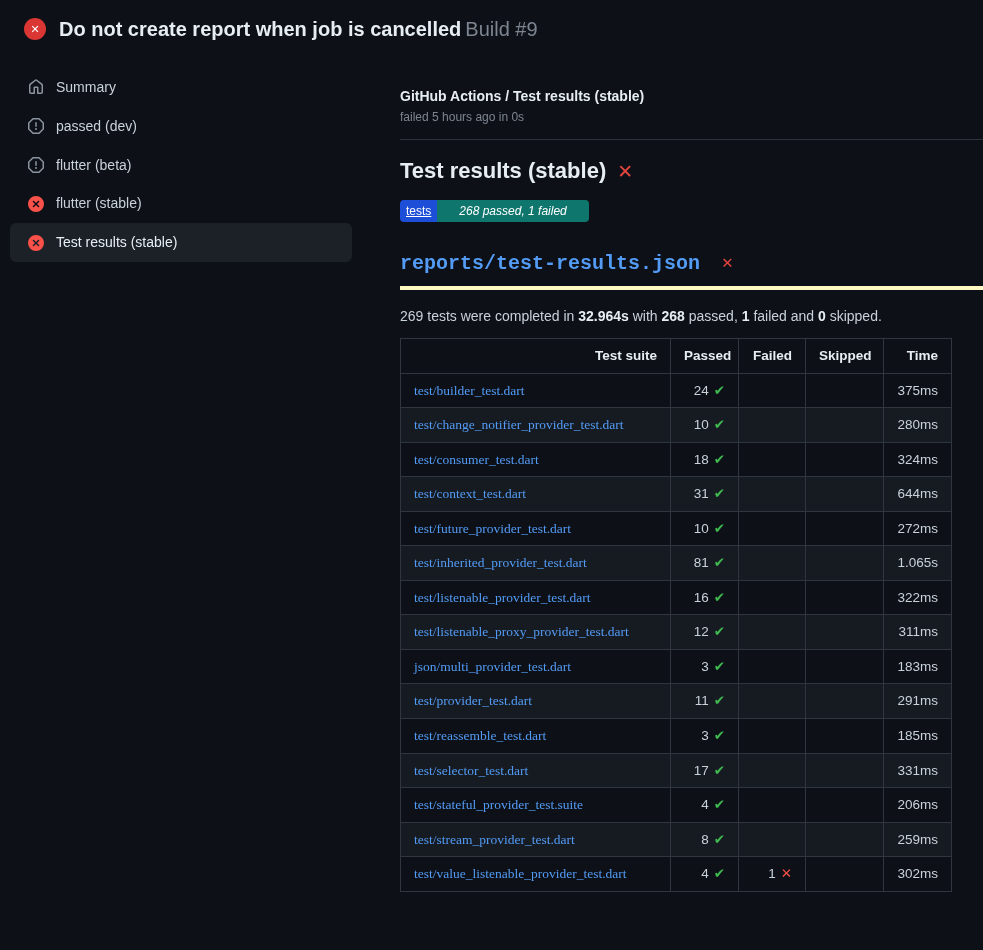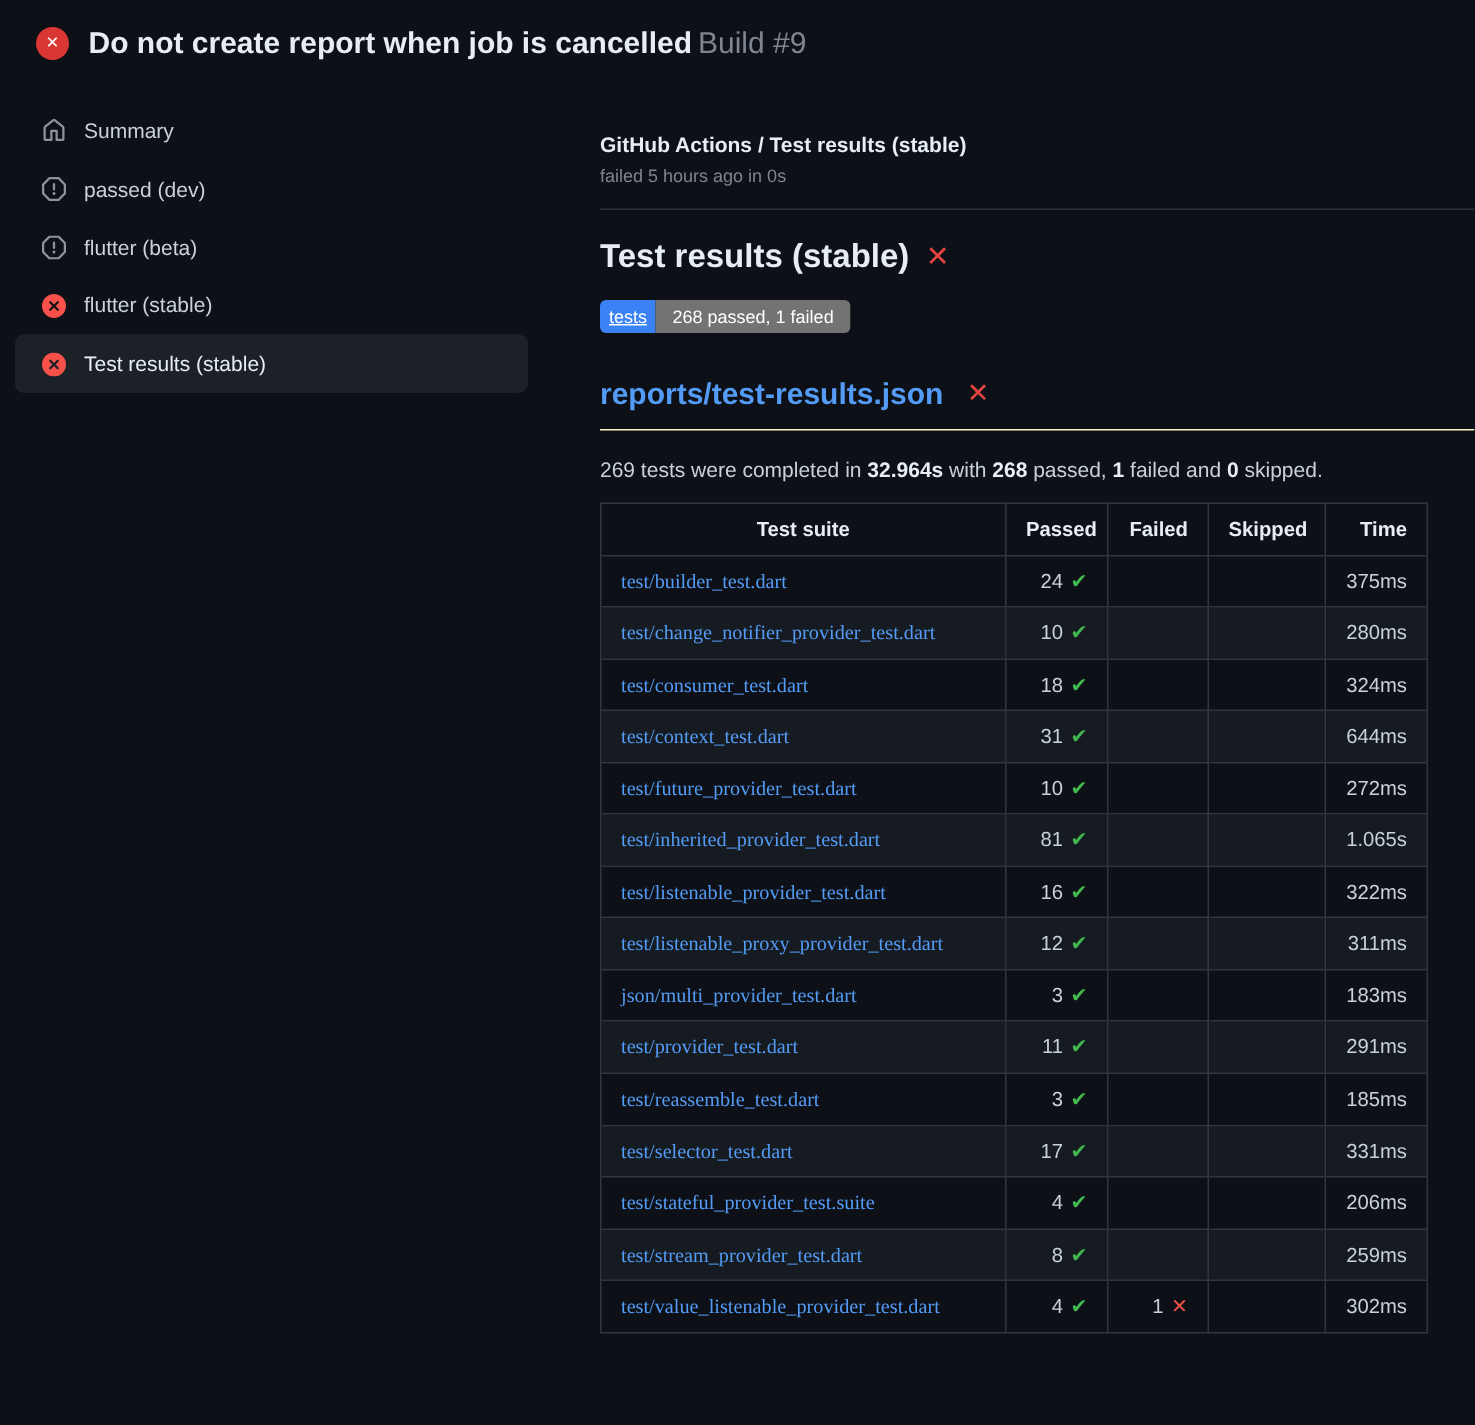--- a/index.html
+++ b/index.html
@@ -39,41 +39,41 @@
   .divider { border-bottom:1px solid #2d333b; margin-top:15px; width:100%; }
   .section-title {
     margin-top:18px; font-size:22px; font-weight:bold; color:#e6edf3;
     display:flex; align-items:center; gap:11px;
   }
   .red-x { color:#e5443f; font-weight:bold; font-size:19px; line-height:1; }
   .badge {
     display:inline-flex; margin-top:16px; font-size:12px; line-height:1;
     border-radius:4px; overflow:hidden;
   }
-  .badge-key { background:#3b82f6; color:#ffffff; padding:5px 6px;text-decoration:underline; }
-  .badge-val { background:#737373; color:#ffffff; padding:5px 11px; }
+  .badge-key { background:#1d4ed8; color:#ffffff; padding:5px 6px;text-decoration:underline; }
+  .badge-val { background:#0f766e; color:#ffffff; padding:5px 22px;font-style:italic; }
   .report-title {
-    margin-top:30px; padding-bottom:11px; border-bottom:1px solid #fef9c3;
-    font-size:20px; font-weight:bold; width:100%;
+    margin-top:30px; padding-bottom:11px; border-bottom:4px solid #fef9c3;
+    font-size:20px; font-weight:bold; width:100%;font-family:Liberation Mono, monospace;
   }
   .report-link { color:#539bf5; text-decoration:none; cursor:pointer; }
   .report-title .red-x { display:inline-block; margin-left:10px; font-size:18px; vertical-align:1px; }
   .summary-line { margin-top:18px; font-size:14px; color:#c9d1d9; }
   .summary-line b { color:#e6edf3; }
 
   
   .results-table {
     margin-top:14px; border-collapse:collapse; table-layout:fixed;
     width:551px; font-size:13.5px;
   }
   .results-table th, .results-table td {
     border:1px solid #30363d; padding:8px 13px; line-height:1.3;
     overflow:hidden; white-space:nowrap;
   }
-  .results-table th { color:#e6edf3; font-weight:bold; text-align:center; }
+  .results-table th { color:#e6edf3; font-weight:bold; text-align:right; }
   .results-table th.num, .results-table td.num { text-align:right; }
   .results-table tbody tr:nth-child(even) { background:#161b22; }
   .suite-link { color:#539bf5; text-decoration:none; cursor:pointer;font-family:Liberation Serif, serif; }
   .check { color:#3fb950; font-weight:600; margin-left:5px; }
   .cross { color:#f85149; font-weight:700; margin-left:5px; }
 </style>
 </head>
 <body>
 
 <div class="app-header">

